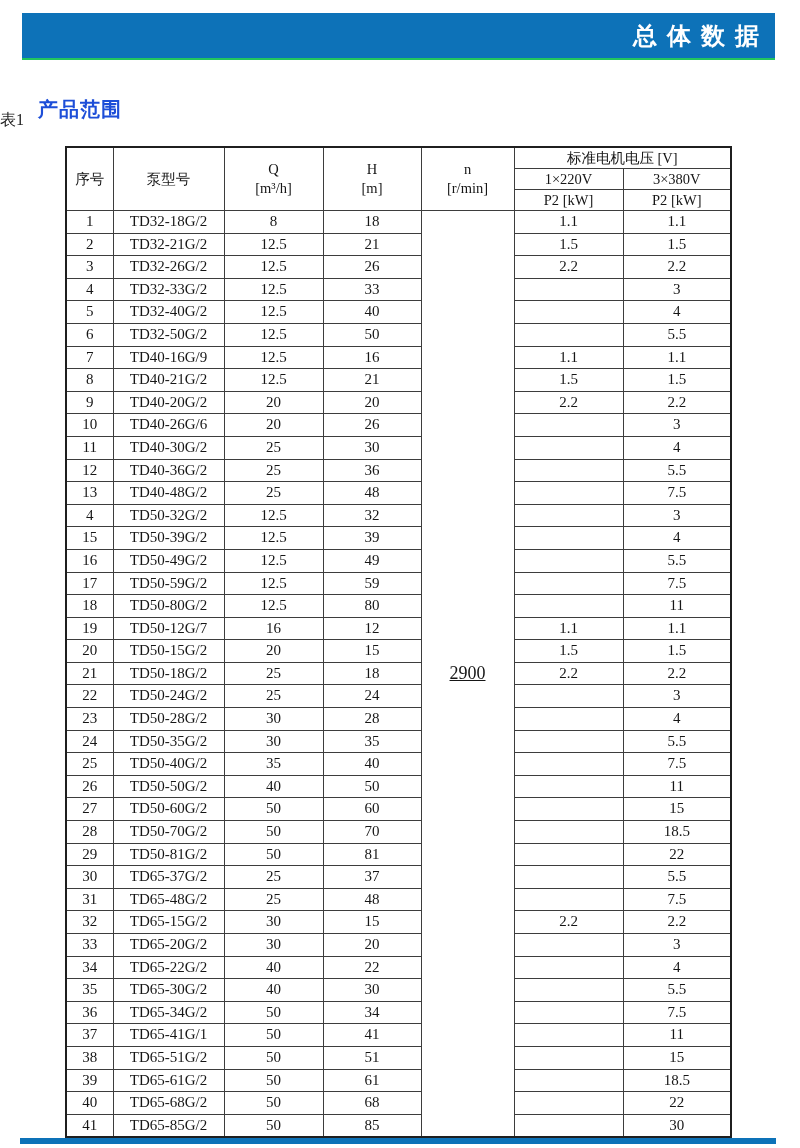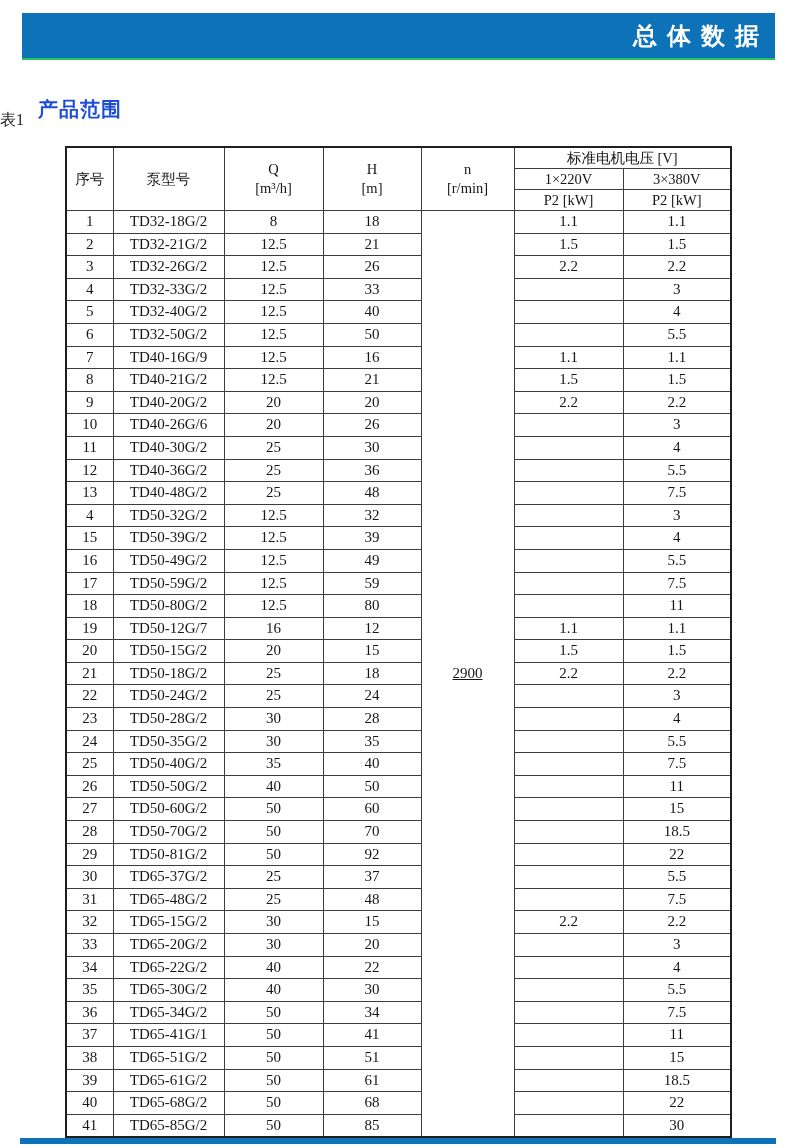--- a/index.html
+++ b/index.html
@@ -33,21 +33,21 @@
     border:2px solid #1f1f1f;
   }
   .doc-table th,.doc-table td{
     border:1px solid #3d3d3d;text-align:center;vertical-align:middle;
     padding:0;font-weight:normal;color:#161616;
     overflow:hidden;white-space:nowrap;
   }
   .doc-table thead th{font-size:14.5px;line-height:1.25;height:20px;}
   .doc-table tbody td{font-size:15px;height:21.6px;line-height:21.6px;}
   .doc-table .hdr-two-line div{line-height:1.3;}
-  .doc-table td.ncell{font-size:15px;text-decoration:underline;}
+  .doc-table td.ncell{font-size:18px;text-decoration:underline;}
   .bottom-rule{
     position:absolute;left:20px;top:1138px;width:756px;height:6px;
     background:#0d72b8;
   }
 </style>
 </head>
 <body>
 
 <div class="top-banner">
   <span class="banner-title">总体数据</span>
@@ -317,21 +317,21 @@
         <td>TD50-70G/2</td>
         <td>50</td>
         <td>70</td>
         <td></td>
         <td>18.5</td>
       </tr>
       <tr>
         <td>29</td>
         <td>TD50-81G/2</td>
         <td>50</td>
-        <td>92</td>
+        <td>81</td>
         <td></td>
         <td>22</td>
       </tr>
       <tr>
         <td>30</td>
         <td>TD65-37G/2</td>
         <td>25</td>
         <td>37</td>
         <td></td>
         <td>5.5</td>

